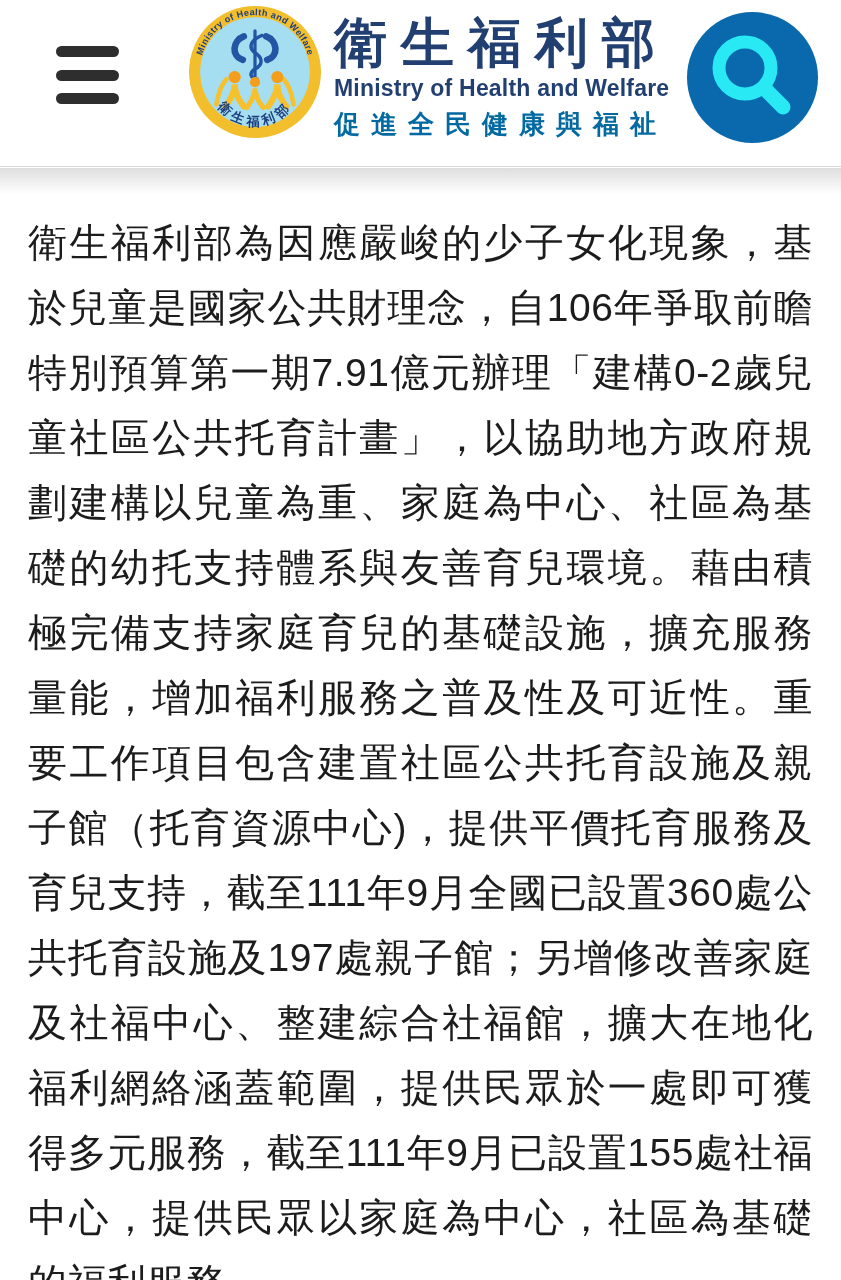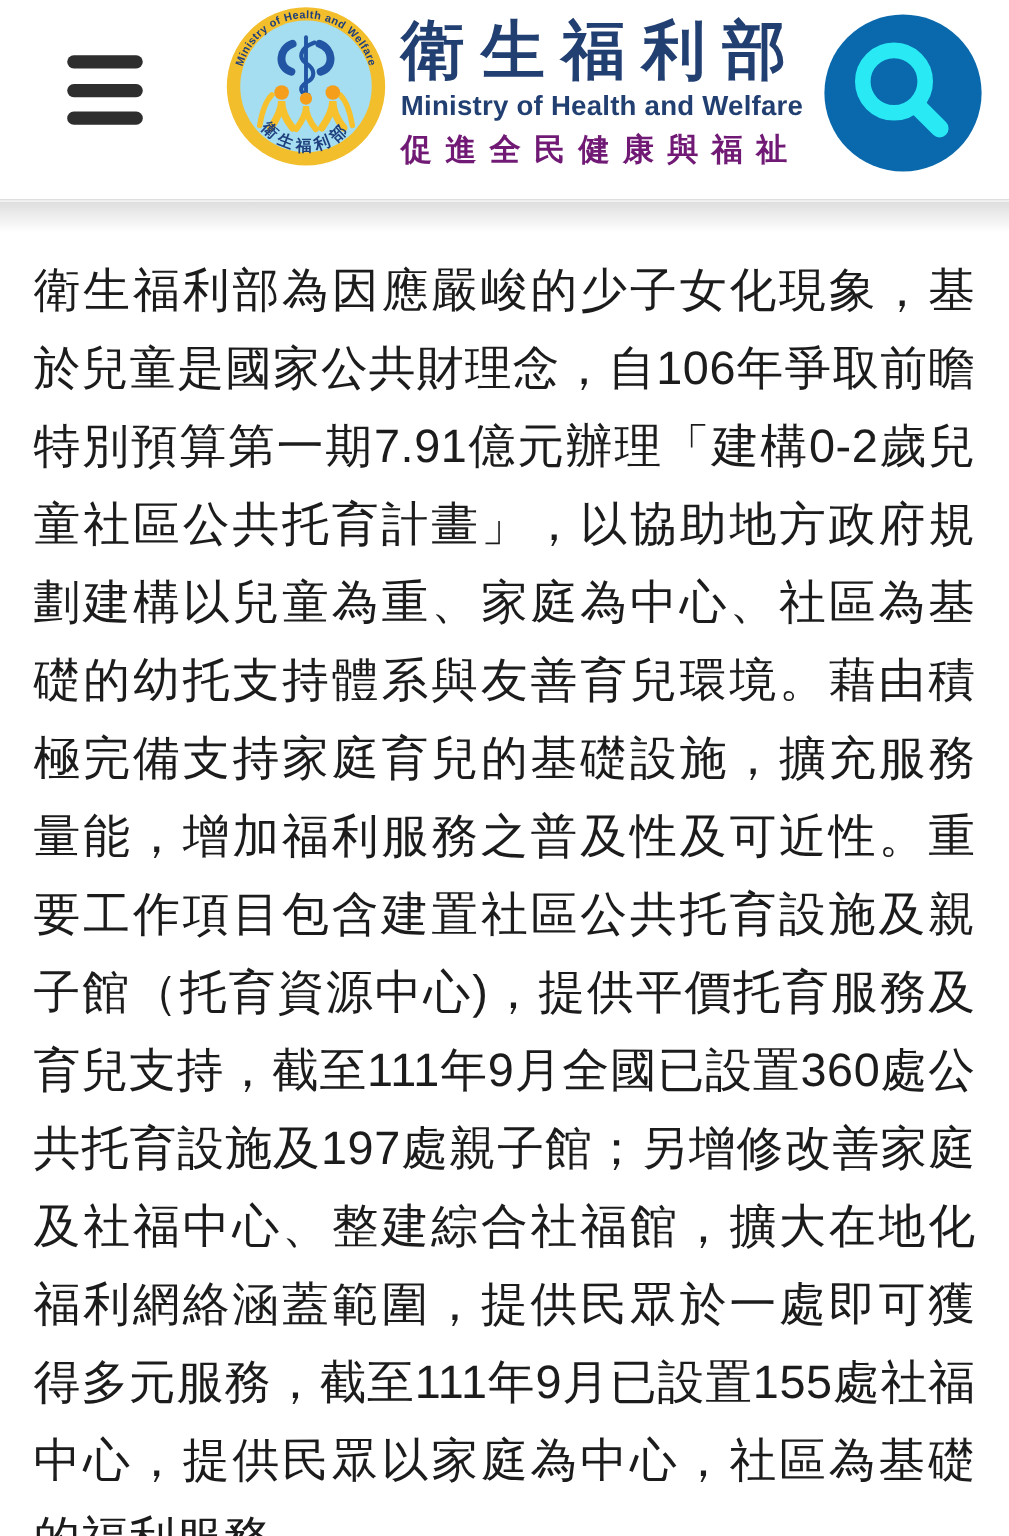--- a/index.html
+++ b/index.html
@@ -84,21 +84,21 @@
     font-size: 23px;
     font-weight: 700;
     color: #223f72;
     letter-spacing: 0.2px;
     margin-top: 3px;
     white-space: nowrap;
   }
   .brand-tag {
     font-size: 26px;
     font-weight: 700;
-    color: #701a75;
+    color: #0369a1;
     letter-spacing: 11px;
     margin-top: 5px;
     white-space: nowrap;
   }
 
   .search-btn {
     position: absolute;
     left: 687px;
     top: 12px;
     width: 131px;

